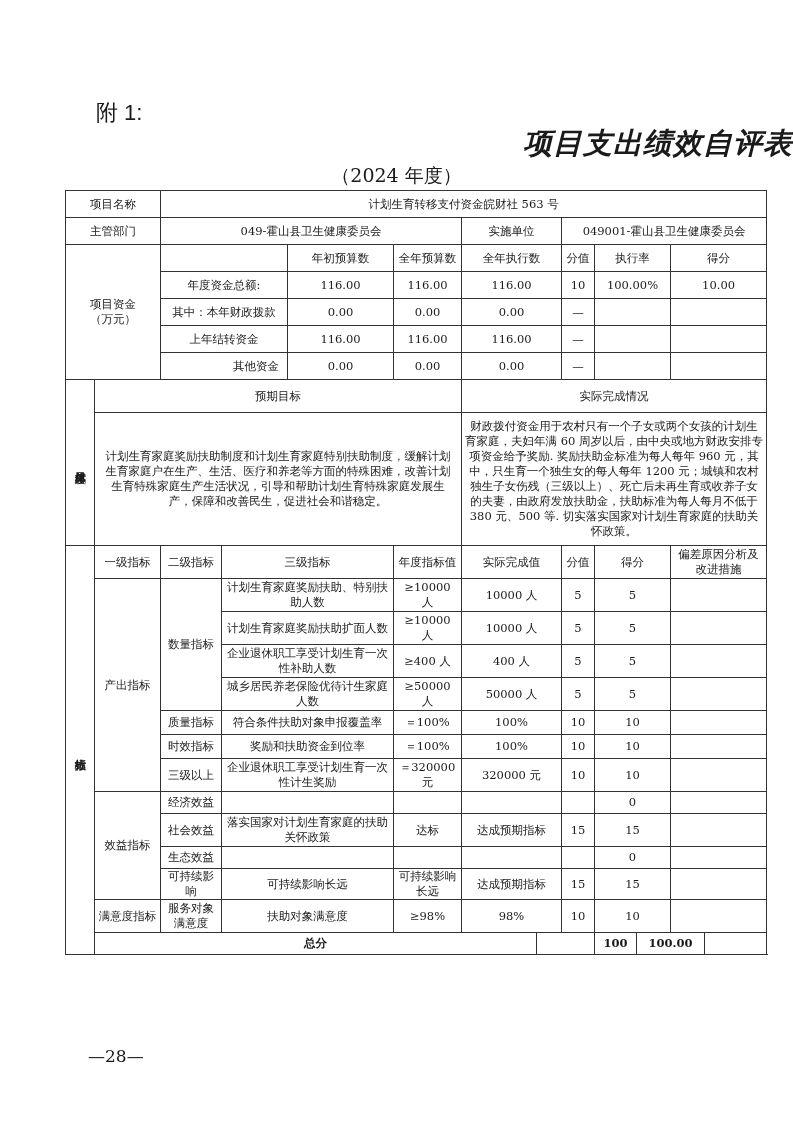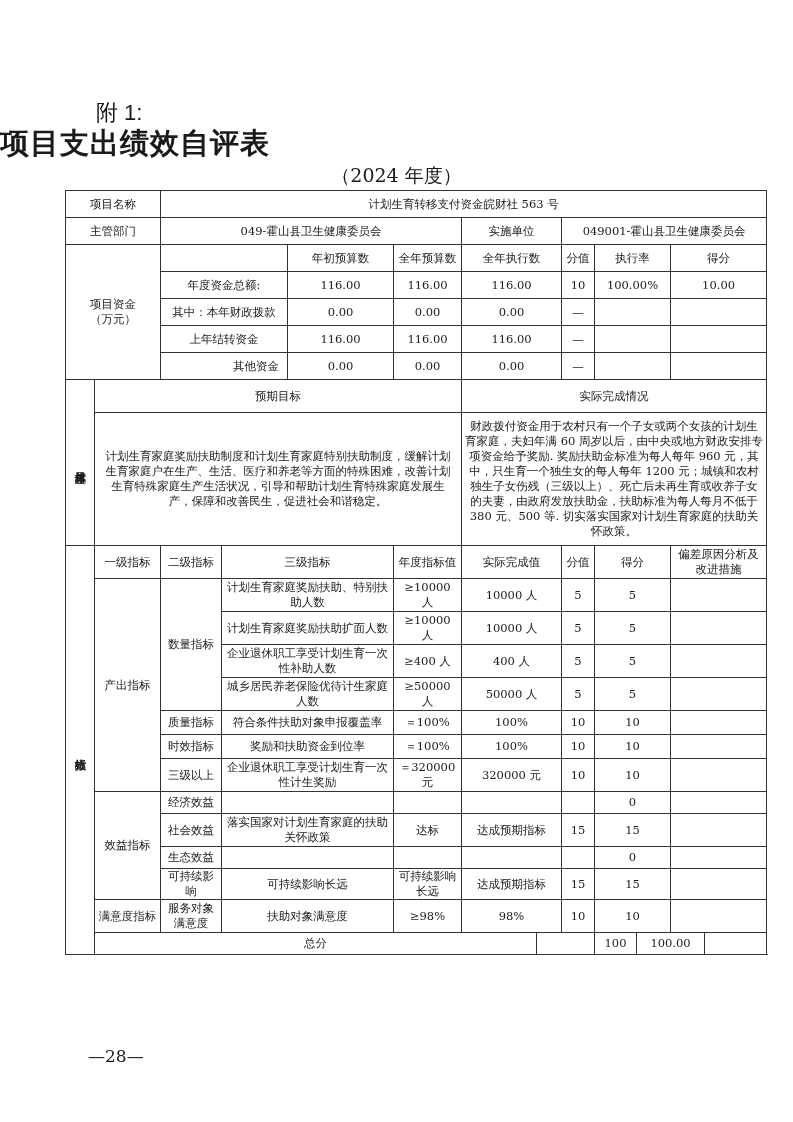--- a/index.html
+++ b/index.html
@@ -1,34 +1,34 @@
 <!DOCTYPE html>
 <html><head>
 <meta charset="utf-8">
 <style>
   html, body { margin: 0; padding: 0; background: #ffffff; }
   body { width: 793px; height: 1122px; position: relative; overflow: hidden;
          font-family: "DejaVu Serif", "Liberation Serif", serif; color: #1a1a1a; }
   .attach { position: absolute; left: 96px; top: 98px; font-size: 22px;
             font-family: Liberation Sans, sans-serif; font-weight: 500; }
-  .title { position: absolute; left: 0; width: 793px; top: 124px; text-align: left;
+  .title { position: absolute; left: 0; width: 793px; top: 124px; text-align: right;
            font-size: 29px; font-weight: bold; letter-spacing: 1px;
-           font-family: "DejaVu Sans", "Liberation Sans", sans-serif; }
+           font-family: "DejaVu Sans", "Liberation Sans", sans-serif; font-style: italic; }
   .subtitle { position: absolute; left: 0; width: 793px; top: 163px; text-align: center;
               font-size: 19px; }
   table.main { position: absolute; left: 65px; top: 190px; width: 681px;
                border-collapse: collapse; table-layout: fixed; }
   table.main td { border: 1px solid #333; font-size: 11.5px; text-align: center;
                   vertical-align: middle; padding: 0 3px; line-height: 15px; overflow: hidden; }
   td.left { text-align: left; }
   td.vert { writing-mode: vertical-rl; text-orientation: upright; letter-spacing: 0px;
             padding: 0; font-size: 12.5px; line-height: 14px; }
   td.para { text-align: left; font-size: 12px; line-height: 16px; padding: 2px 4px; }
   td.para.center-para { padding: 16px 8px; text-align: center; }
-  td.bold { font-weight: normal; }
+  td.bold { font-weight: bold; }
   .pagenum { position: absolute; left: 88px; top: 1046px; font-size: 17px; }
 </style>
 </head>
 <body>
 
 <div class="attach">附 1:</div>
 <div class="title">项目支出绩效自评表</div>
 <div class="subtitle">（2024 年度）</div>
 
 <table class="main">

